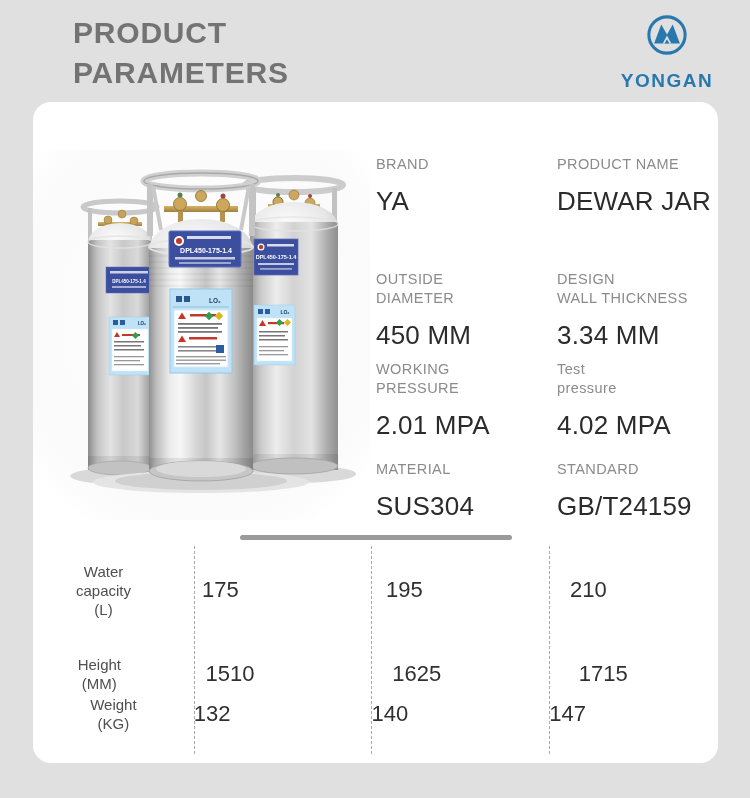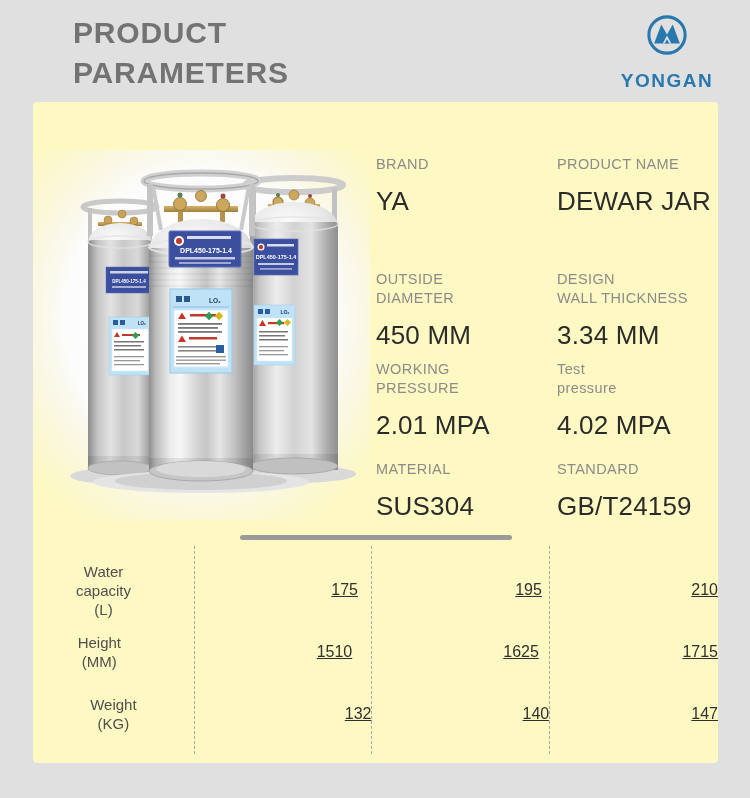--- a/index.html
+++ b/index.html
@@ -21,21 +21,21 @@
   }
   .logo{position:absolute;right:28px;top:14px;width:110px;text-align:center;}
   .logo-emblem{display:block;margin:0 auto;}
   .logo-word{
     margin-top:14px;
     font-size:19px;font-weight:700;color:#2878ae;letter-spacing:1.5px;
   }
   
   .card{
     position:absolute;left:33px;top:102px;width:685px;height:661px;
-    background:#fef9c3;border-radius:4px;overflow:hidden;
+    background:#ffffff;border-radius:18px;overflow:hidden;
   }
   
   .photo{position:absolute;left:-3px;top:48px;width:340px;height:370px;}
   
   .spec{position:absolute;width:170px;}
   .spec .lbl{
     font-size:14.5px;line-height:19px;color:#8b8b8b;
     letter-spacing:0.4px;white-space:pre-line;
   }
   .spec .val{
@@ -52,28 +52,28 @@
   
   .tline{
     position:absolute;top:444px;height:208px;width:0;
     border-left:1px dashed #a9a9a9;
   }
   .tl1{left:161px;} .tl2{left:338px;} .tl3{left:516px;}
   .trow{
     position:absolute;left:0;width:685px;height:64px;
     display:flex;align-items:center;
   }
-  .tr1{top:456px;gap:28px;} .tr2{top:518px;gap:40px;} .tr3{top:580px;}
+  .tr1{top:456px;gap:28px;} .tr2{top:540px;gap:40px;} .tr3{top:580px;}
   .trow .rl{
     width:161px;text-align:center;
     font-size:15px;line-height:19px;color:#4f4f4f;white-space:pre-line;
   }
   .trow .cell{
-    width:178px;text-align:right;
-    font-size:16px;color:#303030;text-decoration:underline;
+    width:178px;text-align:left;
+    font-size:22px;color:#303030;
   }
   .trow .cell:last-child{width:169px;}
 </style>
 </head>
 <body>
 
 <div class="page-title">PRODUCT
 PARAMETERS</div>
 
 <div class="logo">

